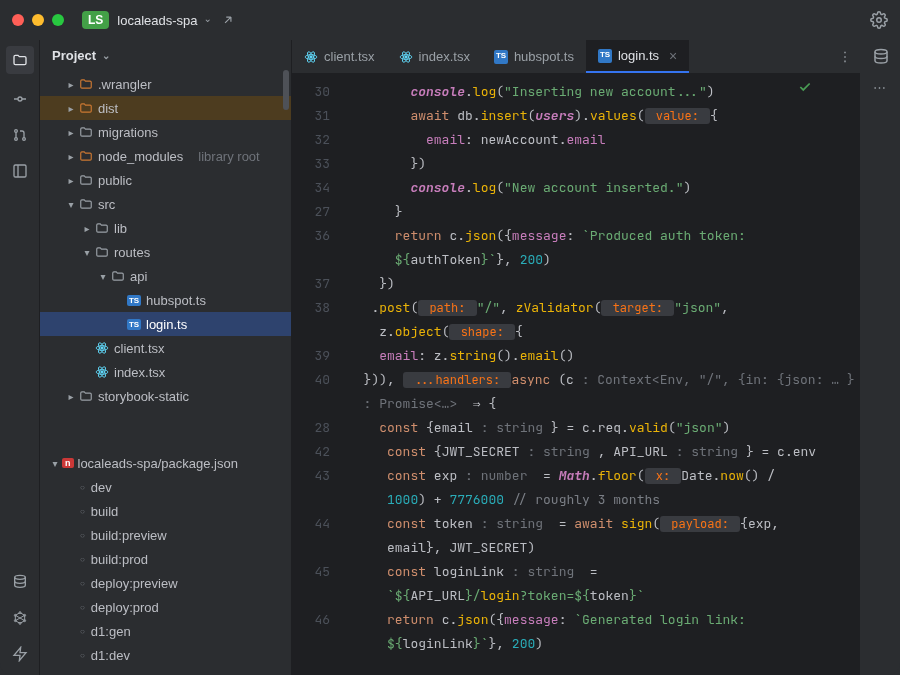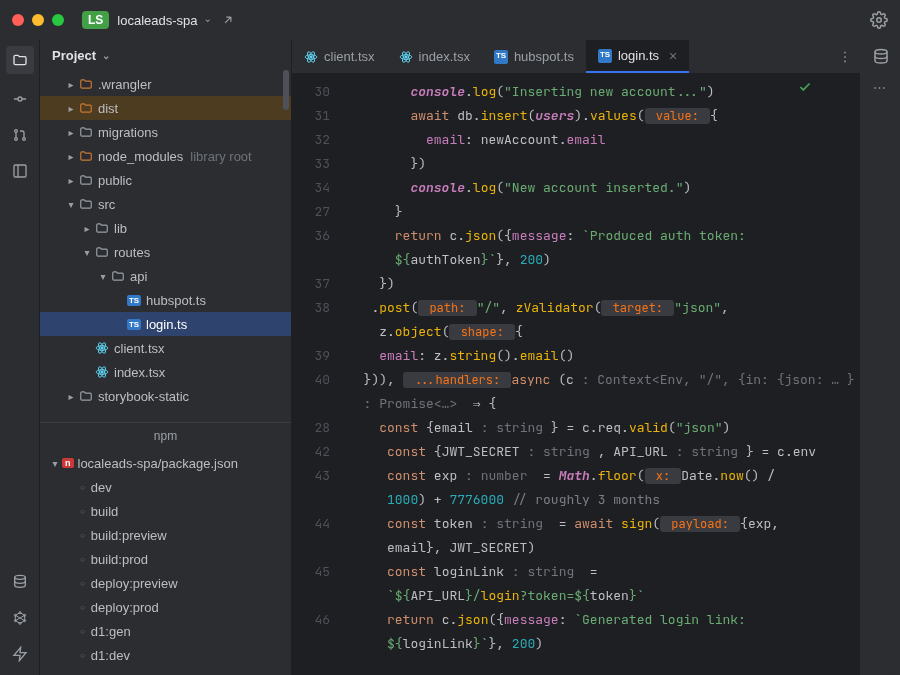--- a/index.html
+++ b/index.html
@@ -43,37 +43,36 @@
   border-right: 1px solid #1e1f22;
 }
 .leftbar-bottom { margin-top: auto; padding-bottom: 10px; display:flex; flex-direction:column; gap:14px; align-items:center;}
 .lb-icon { width: 22px; height: 22px; color: #9aa0a6; cursor: pointer; display:flex; align-items:center; justify-content:center; }
 .lb-icon.active { color: #dfe1e5; background:#393b40; border-radius:4px; padding:3px; width:28px; height:28px;}
 
 .sidebar {
   width: 252px; background: #2b2d30;
   display: flex; flex-direction: column;
   border-right: 1px solid #1e1f22;
-  text-align: center;
 }
 .side-header {
   height: 30px; display: flex; align-items: center; padding: 0 12px;
   font-weight: 600; color: #dfe1e5; gap:6px;
 }
 .tree { flex: 1; overflow: auto; padding-top: 2px; font-size: 13px; position:relative;}
 .tree-row {
   display: flex; align-items: center; height: 24px;
   padding-left: 8px; cursor: pointer; white-space: nowrap;
 }
 .tree-row.sel { background: #2e436e; color: #fff; }
 .tree-row.hl { background: #4d3c1f; }
 .chev { width: 14px; display:inline-flex; justify-content:center; color:#9aa0a6; font-size:10px;}
 .fld-icon { width: 16px; margin-right: 4px; display:inline-flex; justify-content:center;}
 .pkg-badge { background:#cb3837; color:#fff; font-size:9px; padding:0 3px; border-radius:2px; margin-right:4px; font-weight:bold;}
-.lib-tag { color:#6f737a; margin-left:7px; }
+.lib-tag { color:#6f737a; margin-left:15px; }
 .bullet { color:#6f737a; margin:0 6px; font-size:8px;}
 .npm-hdr { padding: 6px 12px; color:#9aa0a6; font-size:12px; border-top:1px solid #393b40; margin-top:4px;}
 .scrollbar-v { position:absolute; right:2px; top:0; width:6px; height:40px; background:#4e5157; border-radius:3px;}
 
 .editor-area { flex: 1; display: flex; flex-direction: column; background: #1e1f22; position:relative;}
 .tabs {
   height: 34px; display: flex; align-items: stretch;
   background: #2b2d30; border-bottom: 1px solid #1e1f22;
 }
 .tab {
@@ -334,21 +333,20 @@
           <span class="chev">▸</span>
           <span class="fld-icon">
             <svg width="14" height="14" viewBox="0 0 24 24" fill="none" stroke="#9aa0a6" stroke-width="2">
               <path d="M3 7a2 2 0 0 1 2-2h4l2 2h8a2 2 0 0 1 2 2v8a2 2 0 0 1-2 2H5a2 2 0 0 1-2-2V7z"></path>
             </svg>
           </span>
           <span>storybook-static</span>
         </div>
         <div class="scrollbar-v"></div>
       </div>
-    <div class="npm-hdr">npm</div>
     <div class="tree" id="npm-tree" style="flex:0 0 auto; padding-bottom:8px;">
         <div class="tree-row" style="padding-left: 8px;">
           <span class="chev">▾</span>
           <span class="pkg-badge">n</span>
           <span>localeads-spa/package.json</span>
         </div>
         <div class="tree-row" style="padding-left: 34px;">
           <span class="bullet">○</span>
           <span>dev</span>
         </div>

